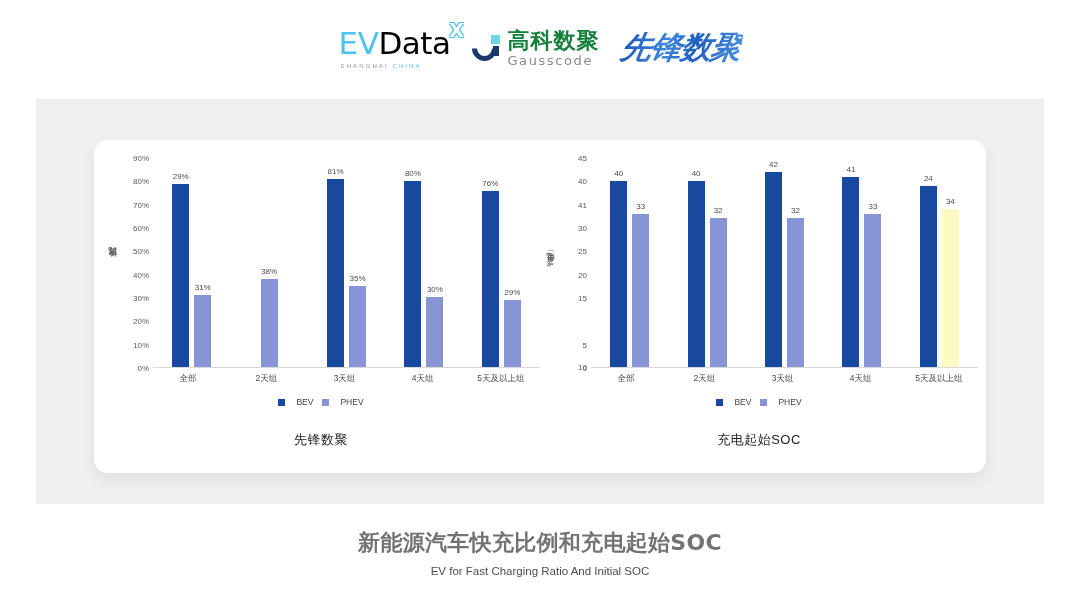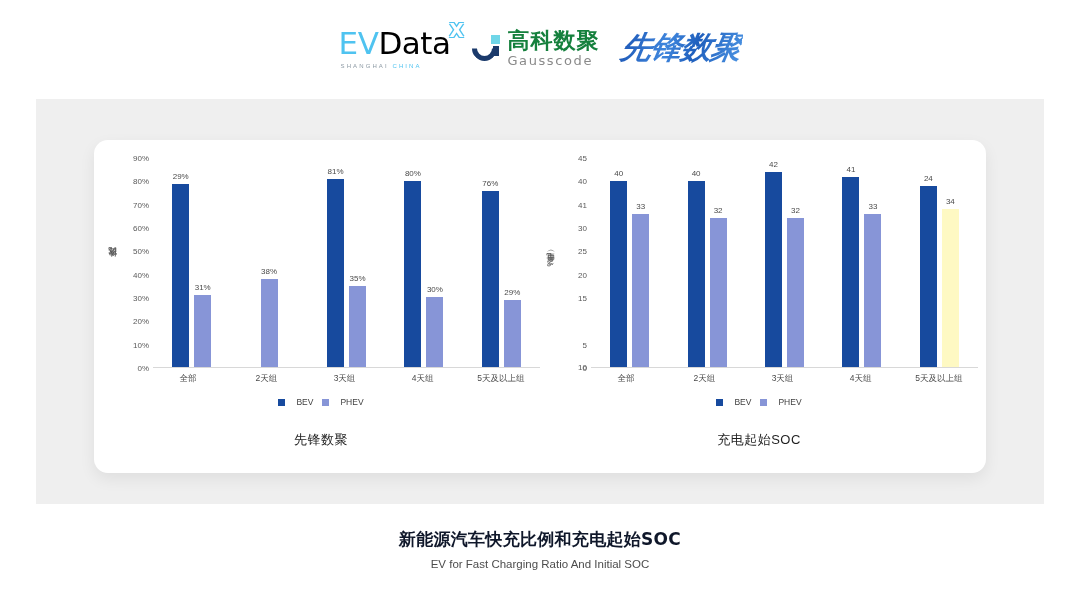--- a/index.html
+++ b/index.html
@@ -263,23 +263,23 @@
 
   
   .title-block {
     position: absolute;
     left: 0;
     right: 0;
     top: 528px;
     text-align: center;
   }
   .main-title {
-    font-size: 17px;
+    font-size: 22px;
     font-weight: 700;
-    color: #0f172a;
+    color: #737373;
     letter-spacing: 0.3px;
     font-family: "DejaVu Sans", sans-serif;
   }
   .sub-title {
     font-size: 11.5px;
     color: #4d4d4d;
     margin-top: 7px;
     font-family: "Liberation Sans", sans-serif;
   }
 </style>

